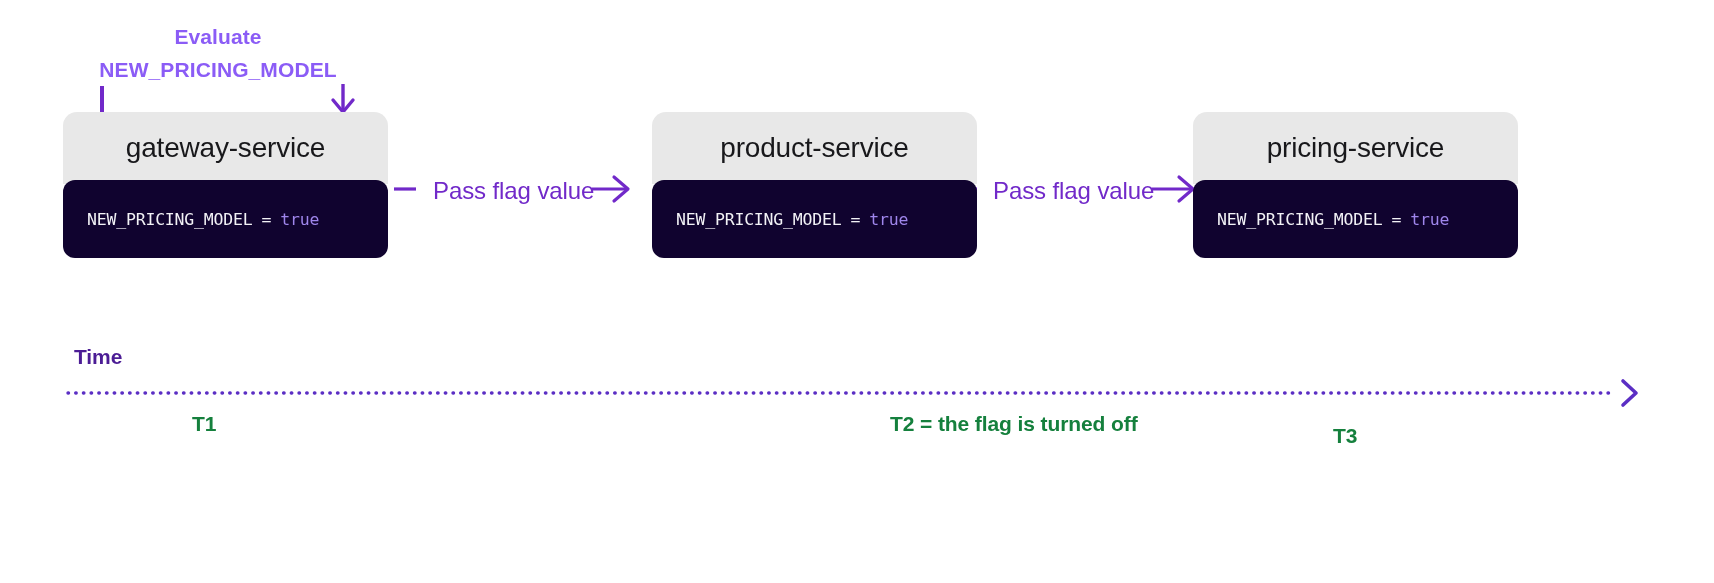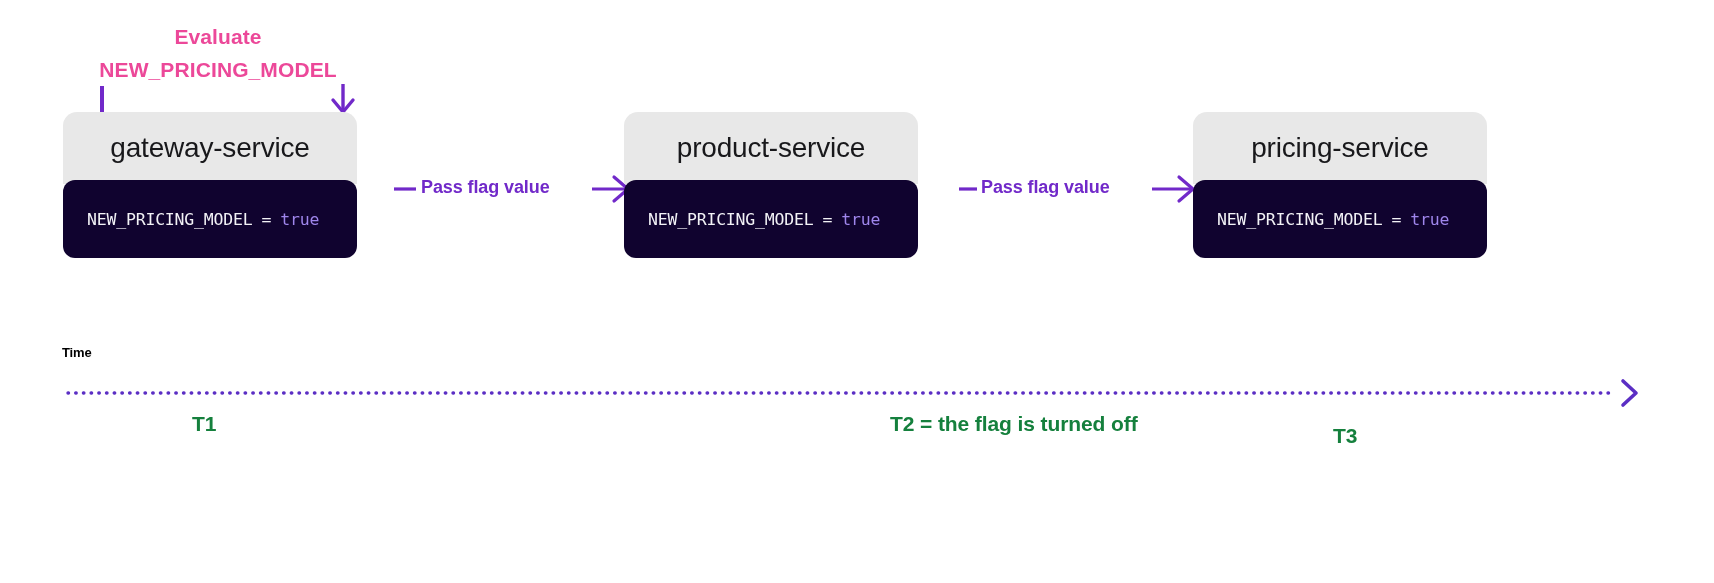--- a/index.html
+++ b/index.html
@@ -21,34 +21,34 @@
     inset: 0;
   }
 
   
   .annotation {
     position: absolute;
     left: 63px;
     top: 20px;
     width: 310px;
     text-align: center;
-    color: #ec4899;
+    color: #8b5cf6;
     font-weight: bold;
     font-size: 21px;
     line-height: 33px;
     letter-spacing: 0.1px;
   }
   .annotation .ann-line1 { display: block; }
   .annotation .ann-line2 { display: block; }
 
   
   .node {
     position: absolute;
     top: 112px;
-    width: 294px;
+    width: 325px;
   }
   .node-header {
     height: 72px;
     background: #e8e8e8;
     border-radius: 14px 14px 0 0;
     display: flex;
     align-items: center;
     justify-content: center;
     color: #18181b;
     font-size: 28px;
@@ -67,43 +67,44 @@
     font-family: "DejaVu Sans Mono", "Liberation Mono", monospace;
     font-size: 16.5px;
     letter-spacing: -0.2px;
     white-space: pre;
   }
   .code-key { color: #f2f2f6; }
   .code-eq  { color: #f2f2f6; }
   .code-val { color: #9f86ec; text-align: right; }
 
   #node-gateway { left: 63px; }
-  #node-product { left: 624px; border-radius: 22px; }
+  #node-product { left: 652px; border-radius: 22px; }
   #node-pricing { left: 1193px; }
 
   
   .conn-label {
     position: absolute;
     color: #7129c9;
-    font-weight: bold;
-    font-size: 18px;
+    font-weight: normal;
+    font-size: 24px;
     white-space: nowrap;
     letter-spacing: -0.1px;
+    margin-left: 12px;
   }
   #conn-label-1 { left: 421px; top: 177px; }
   #conn-label-2 { left: 981px; top: 177px; }
 
   
   #time-label {
     position: absolute;
-    left: 62px;
+    left: 74px;
     top: 345px;
-    color: #000000;
+    color: #4c1d95;
     font-weight: bold;
-    font-size: 13px;
+    font-size: 21px;
     letter-spacing: -0.1px;
   }
 
   
   .tmark {
     position: absolute;
     top: 412px;
     color: #15803d;
     font-weight: bold;
     font-size: 21px;

